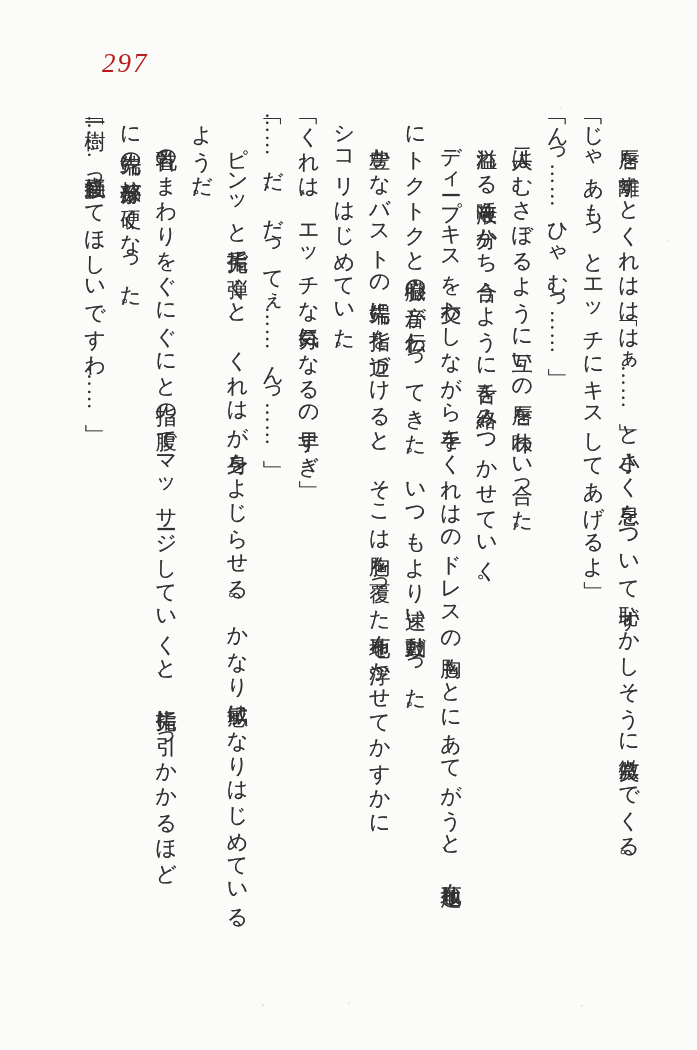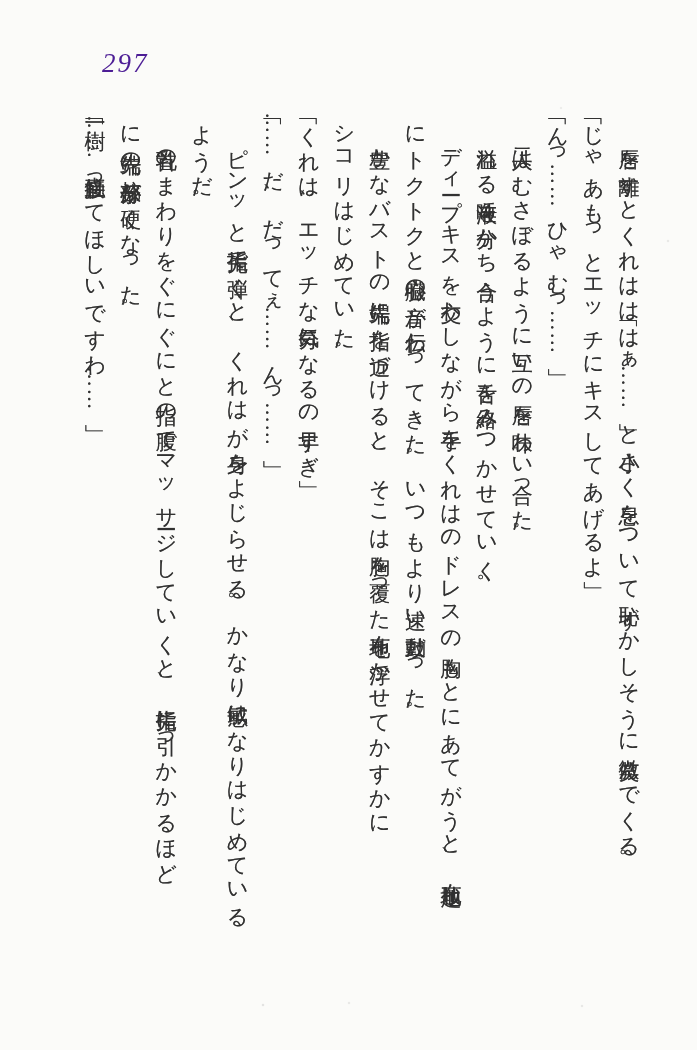--- a/index.html
+++ b/index.html
@@ -38,21 +38,21 @@
       560px 107px 1px 0 rgba(100,100,100,0.15);
     pointer-events: none;
   }
   .page-number {
     position: absolute;
     top: 48px;
     left: 102px;
     font-style: italic;
     font-size: 27px;
     letter-spacing: 2px;
-    color: #4c1d95;
+    color: #b91c1c;
   }
   .text-block {
     position: absolute;
     top: 111px;
     right: 51px;
     height: 858px;
     writing-mode: vertical-rl;
     text-orientation: mixed;
     font-size: 21px;
     color: #313131;

